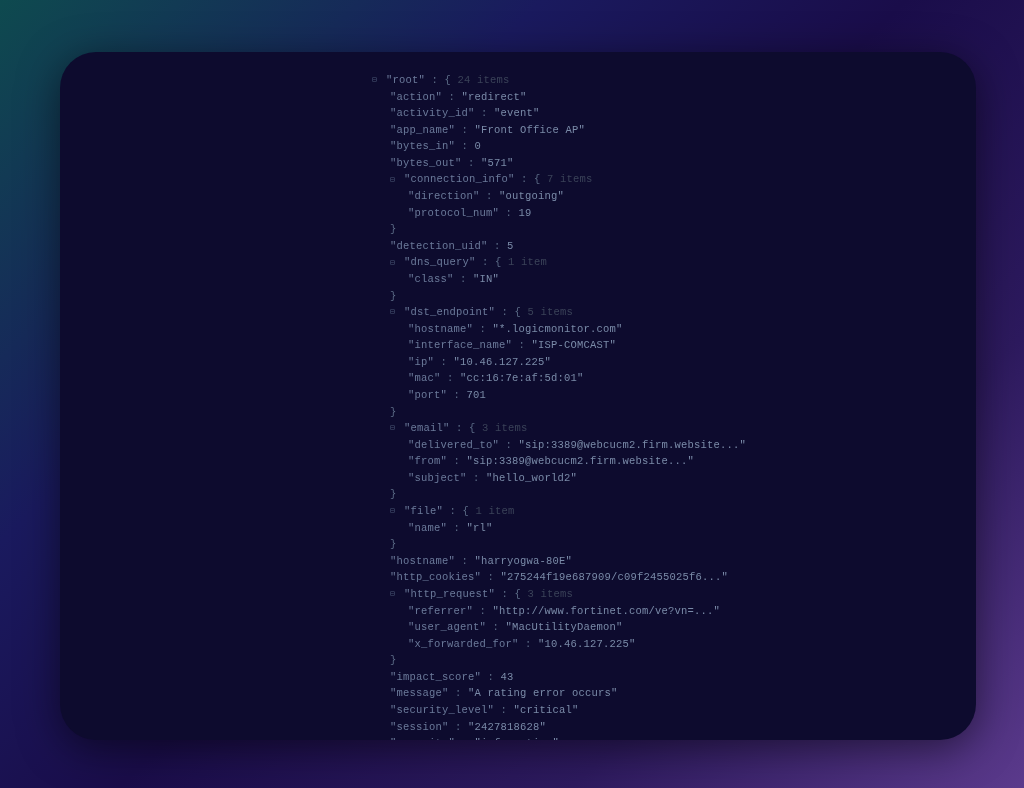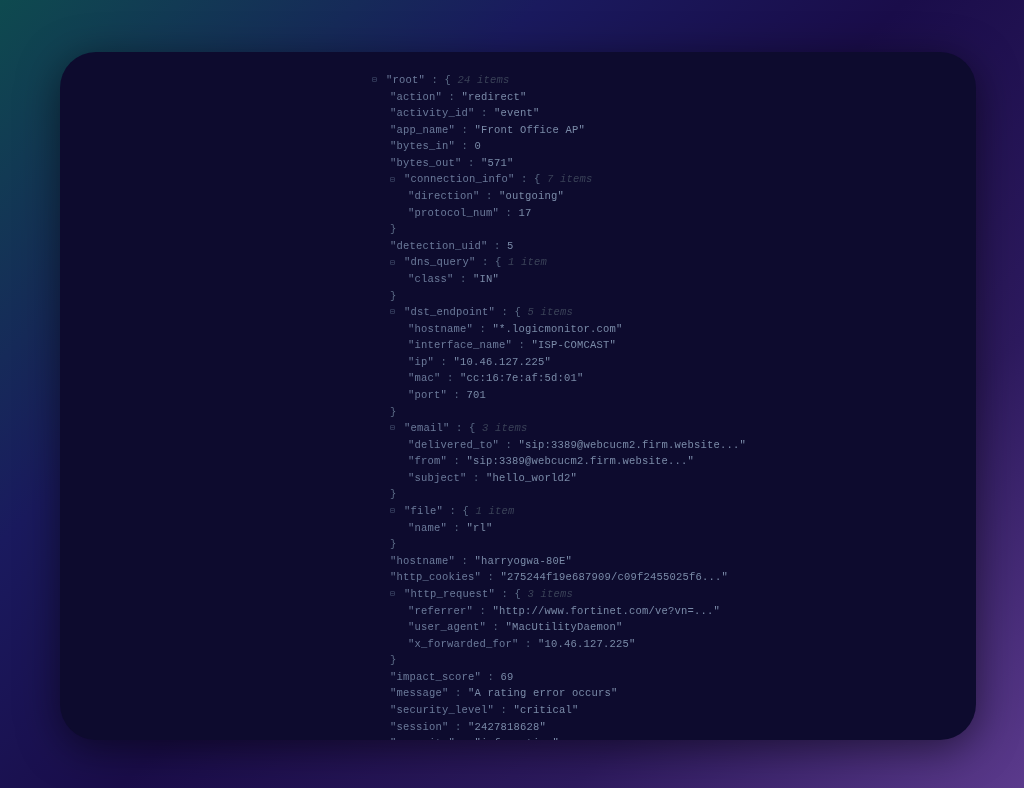--- a/index.html
+++ b/index.html
@@ -43,37 +43,37 @@
   cursor: pointer;
   font-size: 8px;
   vertical-align: middle;
   position: relative;
   top: -1px;
 }
 .key { color: #6b7a9a; }
 .punct { color: #5a6a85; }
 .string { color: #7a8ba8; }
 .number { color: #7a8ba8; }
-.count { color: #3a4258; font-style: italic; }
+.count { color: #3a4258; }
 .brace { color: #5a6a85; }
 </style>
 </head>
 <body>
 
 <div class="panel">
   <div class="json-viewer" id="viewer">
       <div class="row"><span class="toggle">⊟</span><span class="key">"root"</span><span class="punct"> : </span><span class="brace">{ </span><span class="count">24 items</span></div>
       <div class="row indent1"><span class="key">"action"</span><span class="punct"> : </span><span class="string">"redirect"</span></div>
       <div class="row indent1"><span class="key">"activity_id"</span><span class="punct"> : </span><span class="string">"event"</span></div>
       <div class="row indent1"><span class="key">"app_name"</span><span class="punct"> : </span><span class="string">"Front Office AP"</span></div>
       <div class="row indent1"><span class="key">"bytes_in"</span><span class="punct"> : </span><span class="number">0</span></div>
       <div class="row indent1"><span class="key">"bytes_out"</span><span class="punct"> : </span><span class="string">"571"</span></div>
       <div class="row indent1"><span class="toggle">⊟</span><span class="key">"connection_info"</span><span class="punct"> : </span><span class="brace">{ </span><span class="count">7 items</span></div>
       <div class="row indent2"><span class="key">"direction"</span><span class="punct"> : </span><span class="string">"outgoing"</span></div>
-      <div class="row indent2"><span class="key">"protocol_num"</span><span class="punct"> : </span><span class="number">17</span></div>
+      <div class="row indent2"><span class="key">"protocol_num"</span><span class="punct"> : </span><span class="number">19</span></div>
       <div class="row indent1"><span class="brace">}</span></div>
       <div class="row indent1"><span class="key">"detection_uid"</span><span class="punct"> : </span><span class="number">5</span></div>
       <div class="row indent1"><span class="toggle">⊟</span><span class="key">"dns_query"</span><span class="punct"> : </span><span class="brace">{ </span><span class="count">1 item</span></div>
       <div class="row indent2"><span class="key">"class"</span><span class="punct"> : </span><span class="string">"IN"</span></div>
       <div class="row indent1"><span class="brace">}</span></div>
       <div class="row indent1"><span class="toggle">⊟</span><span class="key">"dst_endpoint"</span><span class="punct"> : </span><span class="brace">{ </span><span class="count">5 items</span></div>
       <div class="row indent2"><span class="key">"hostname"</span><span class="punct"> : </span><span class="string">"*.logicmonitor.com"</span></div>
       <div class="row indent2"><span class="key">"interface_name"</span><span class="punct"> : </span><span class="string">"ISP-COMCAST"</span></div>
       <div class="row indent2"><span class="key">"ip"</span><span class="punct"> : </span><span class="string">"10.46.127.225"</span></div>
       <div class="row indent2"><span class="key">"mac"</span><span class="punct"> : </span><span class="string">"cc:16:7e:af:5d:01"</span></div>
@@ -87,19 +87,19 @@
       <div class="row indent1"><span class="toggle">⊟</span><span class="key">"file"</span><span class="punct"> : </span><span class="brace">{ </span><span class="count">1 item</span></div>
       <div class="row indent2"><span class="key">"name"</span><span class="punct"> : </span><span class="string">"rl"</span></div>
       <div class="row indent1"><span class="brace">}</span></div>
       <div class="row indent1"><span class="key">"hostname"</span><span class="punct"> : </span><span class="string">"harryogwa-80E"</span></div>
       <div class="row indent1"><span class="key">"http_cookies"</span><span class="punct"> : </span><span class="string">"275244f19e687909/c09f2455025f6..."</span></div>
       <div class="row indent1"><span class="toggle">⊟</span><span class="key">"http_request"</span><span class="punct"> : </span><span class="brace">{ </span><span class="count">3 items</span></div>
       <div class="row indent2"><span class="key">"referrer"</span><span class="punct"> : </span><span class="string">"http://www.fortinet.com/ve?vn=..."</span></div>
       <div class="row indent2"><span class="key">"user_agent"</span><span class="punct"> : </span><span class="string">"MacUtilityDaemon"</span></div>
       <div class="row indent2"><span class="key">"x_forwarded_for"</span><span class="punct"> : </span><span class="string">"10.46.127.225"</span></div>
       <div class="row indent1"><span class="brace">}</span></div>
-      <div class="row indent1"><span class="key">"impact_score"</span><span class="punct"> : </span><span class="number">69</span></div>
+      <div class="row indent1"><span class="key">"impact_score"</span><span class="punct"> : </span><span class="number">43</span></div>
       <div class="row indent1"><span class="key">"message"</span><span class="punct"> : </span><span class="string">"A rating error occurs"</span></div>
       <div class="row indent1"><span class="key">"security_level"</span><span class="punct"> : </span><span class="string">"critical"</span></div>
       <div class="row indent1"><span class="key">"session"</span><span class="punct"> : </span><span class="string">"2427818628"</span></div>
       <div class="row indent1"><span class="key">"severity"</span><span class="punct"> : </span><span class="string">"information"</span></div>
     </div>
 </div>
 
 </body></html>

